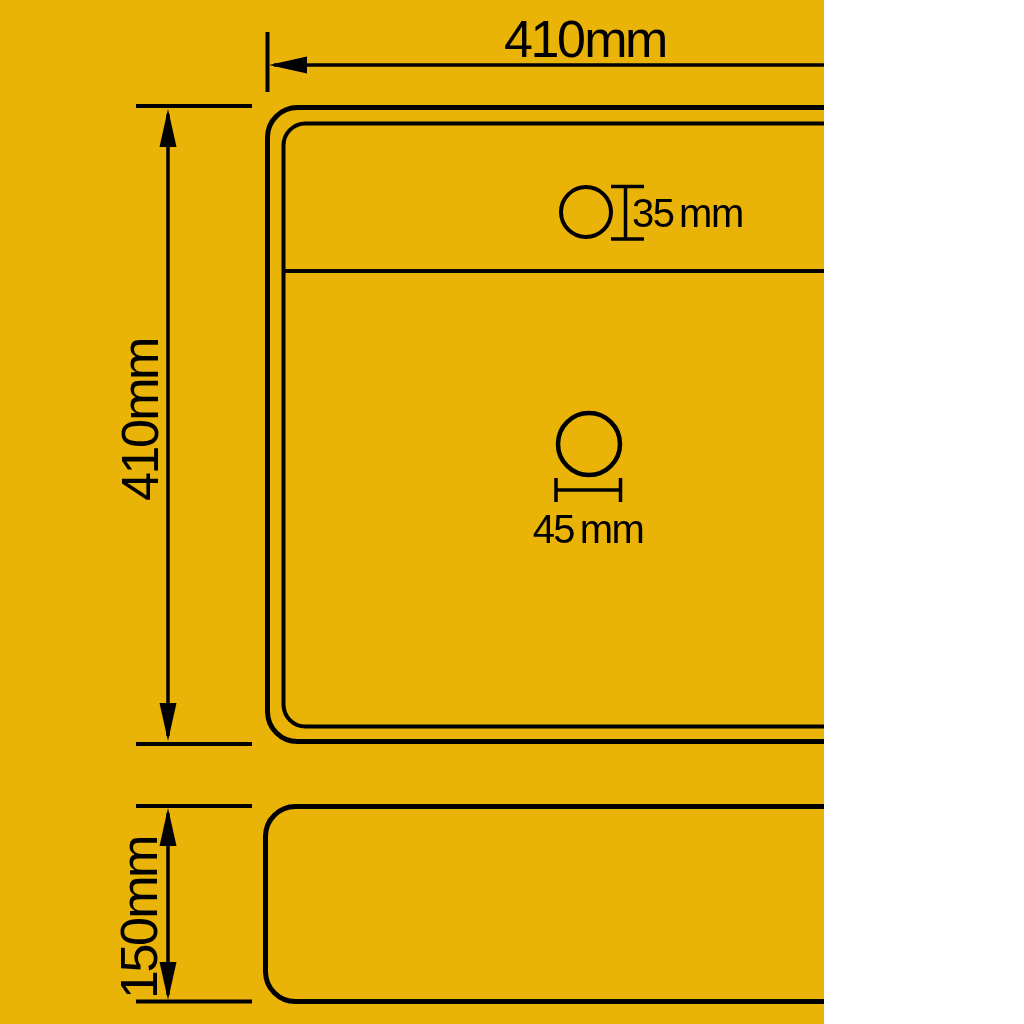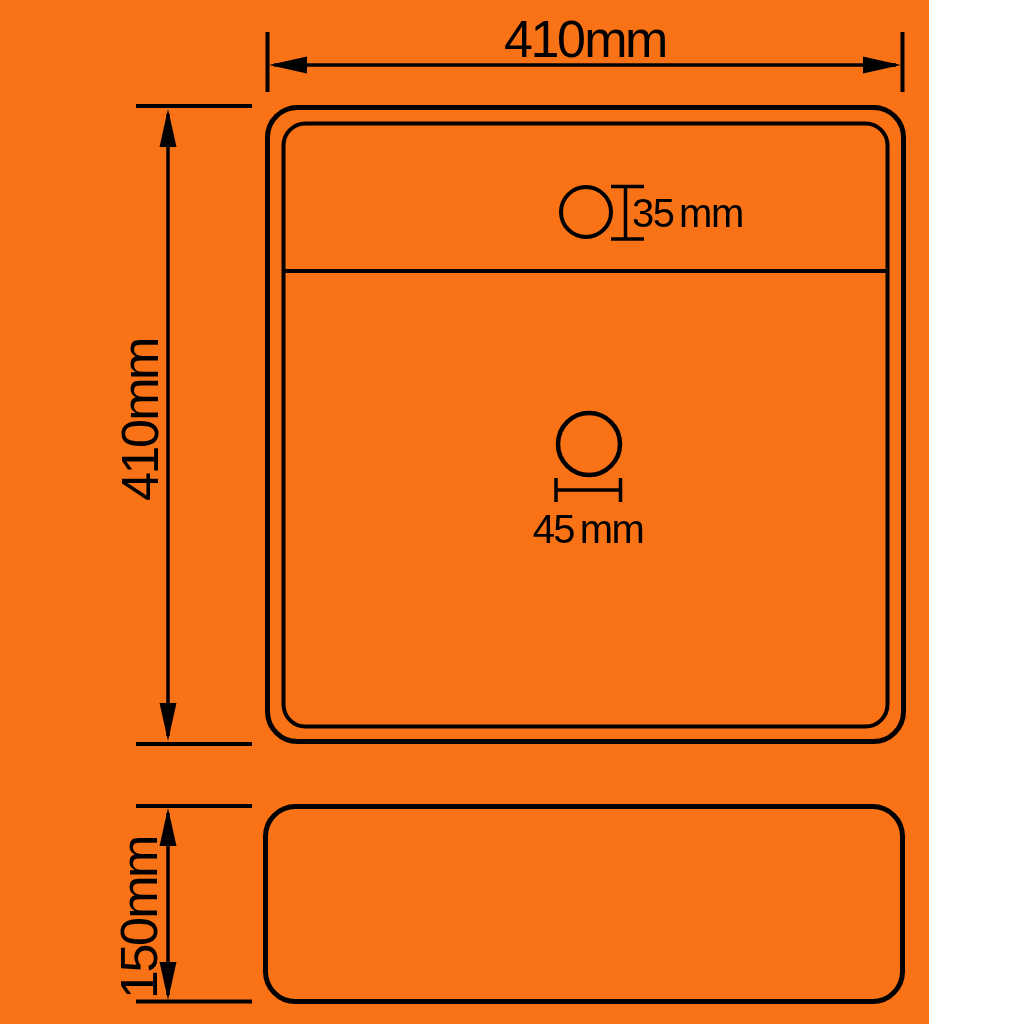--- a/index.html
+++ b/index.html
@@ -2,23 +2,23 @@
 <html><head>
 <meta charset="utf-8">
 <style>
   html, body {
     margin: 0;
     padding: 0;
     background: #ffffff;
   }
   .canvas {
     position: relative;
-    width: 929px;
+    width: 824px;
     height: 1024px;
-    background: #f97316;
+    background: #eab308;
     overflow: hidden;
     font-family: "Liberation Sans", "DejaVu Sans", sans-serif;
   }
   svg { display: block; }
   .dim-label {
     font-family: "Liberation Sans", "DejaVu Sans", sans-serif;
     font-size: 52px;
     letter-spacing: -2.5px;
     word-spacing: -11px;
     fill: #000000;

